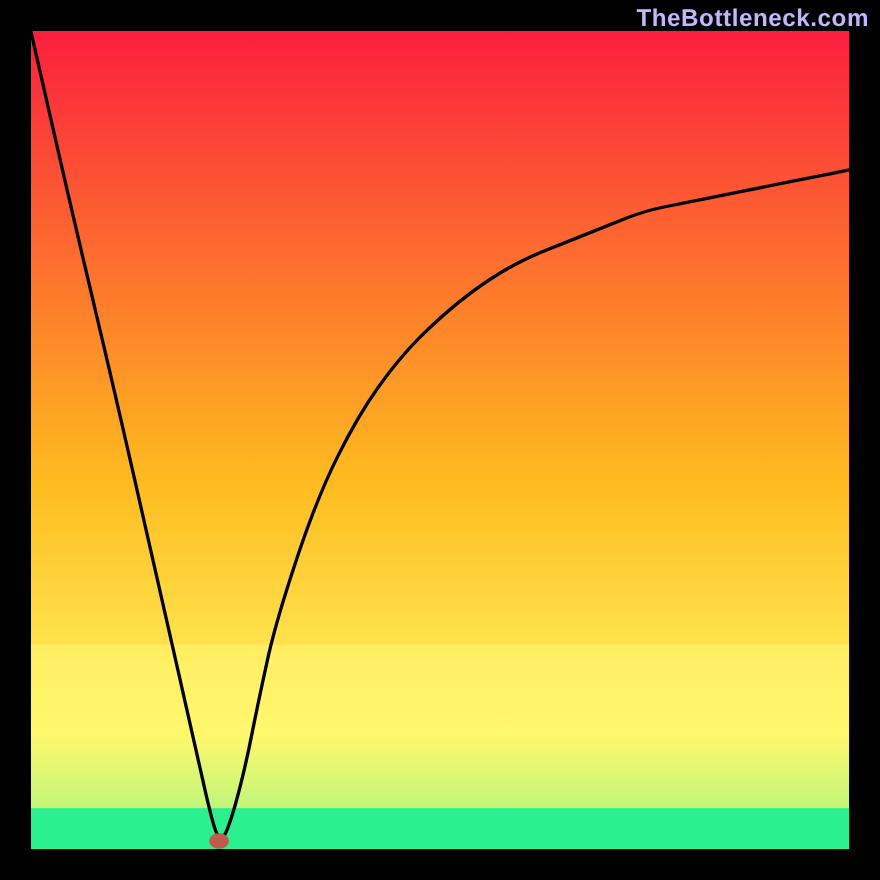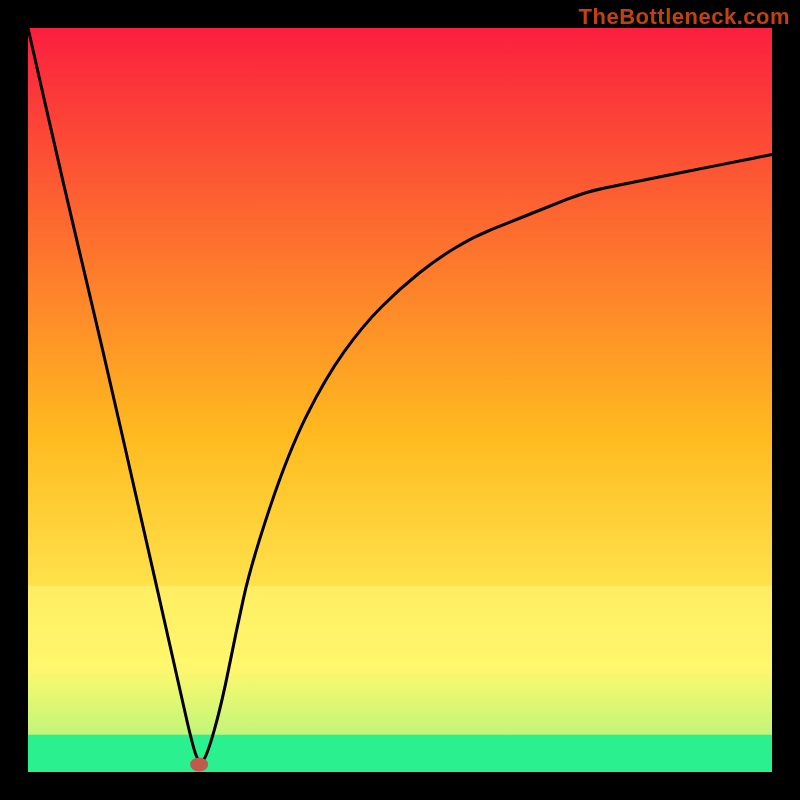--- a/index.html
+++ b/index.html
@@ -14,21 +14,21 @@
   .frame {
     position: relative;
     width: 800px;
     height: 800px;
     background: #000;
   }
   .watermark {
     position: absolute;
     top: 4px;
     right: 10px;
-    color: #c2410c;
+    color: #c4b5fd;
     font-size: 22px;
     font-weight: bold;
     letter-spacing: 0.5px;
     user-select: none;
   }
   svg {
     display: block;
   }
 </style>
 </head>

